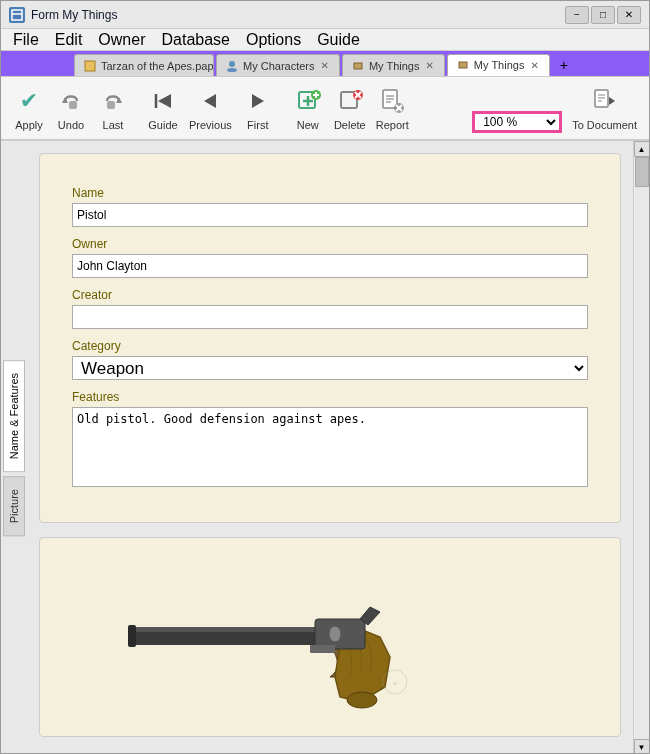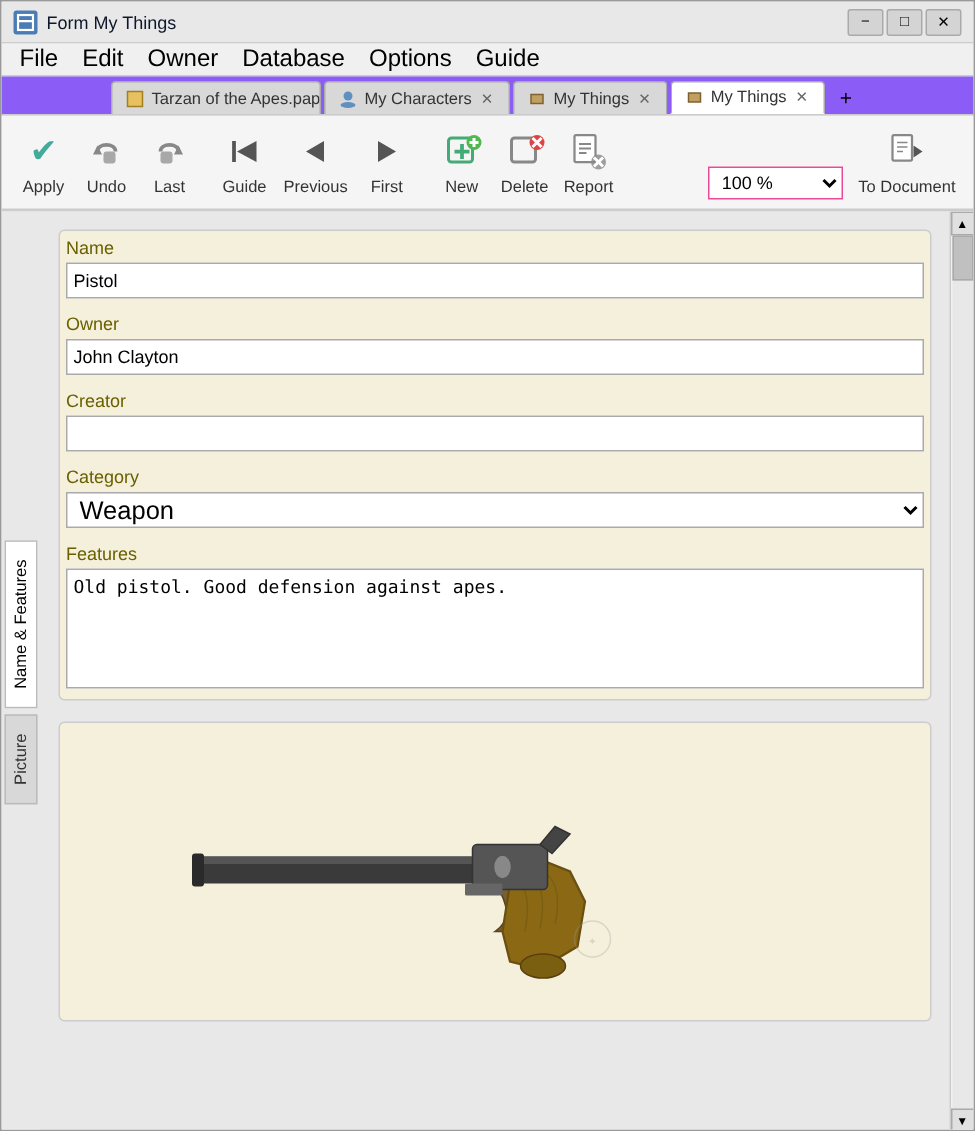--- a/index.html
+++ b/index.html
@@ -165,21 +165,21 @@
       font-size: 11px;
       color: #333;
       margin-top: 2px;
     }
 
     
     .zoom-select {
       height: 22px;
       font-size: 12px;
       padding: 0 4px;
-      border: 1px solid #ec4899;
+      border: 3px solid #ec4899;
       background: white;
       width: 90px;
     }
 
     
     .content-area {
       display: flex;
       height: calc(754px - 28px - 22px - 26px - 64px);
       background: #e8e8e8;
       overflow: hidden;
@@ -252,21 +252,21 @@
       flex-direction: column;
       gap: 14px;
     }
     .form-panel::-webkit-scrollbar { display: none; }
 
     
     .form-section {
       background: #f5f0dc;
       border: 1px solid #ccc;
       border-radius: 4px;
-      padding: 4px;
+      padding: 32px;
     }
 
     .field-group {
       margin-bottom: 10px;
     }
     .field-group:last-child { margin-bottom: 0; }
 
     .field-label {
       color: #6a6000;
       font-size: 12px;

